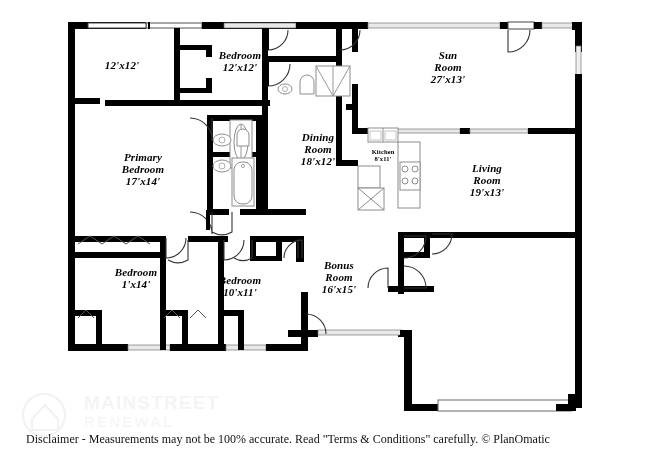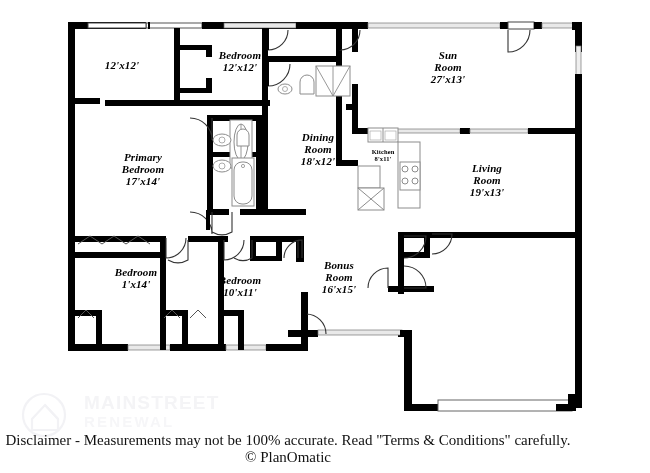--- a/index.html
+++ b/index.html
@@ -41,21 +41,21 @@
   .room-label .rl-dims { display: block; }
   .lbl-big { font-size: 11px; font-style: italic; }
   .lbl-small { font-size: 6.5px; }
   .disclaimer {
     position: absolute;
     left: 0;
     top: 432px;
     width: 576px;
     text-align: center;
     font-family: "Liberation Serif", serif;
-    font-size: 15px;
+    font-size: 12px;
     color: #111111;
   }
   .watermark {
     position: absolute;
     left: 18px;
     top: 392px;
     width: 250px;
     height: 46px;
     pointer-events: none;
   }

